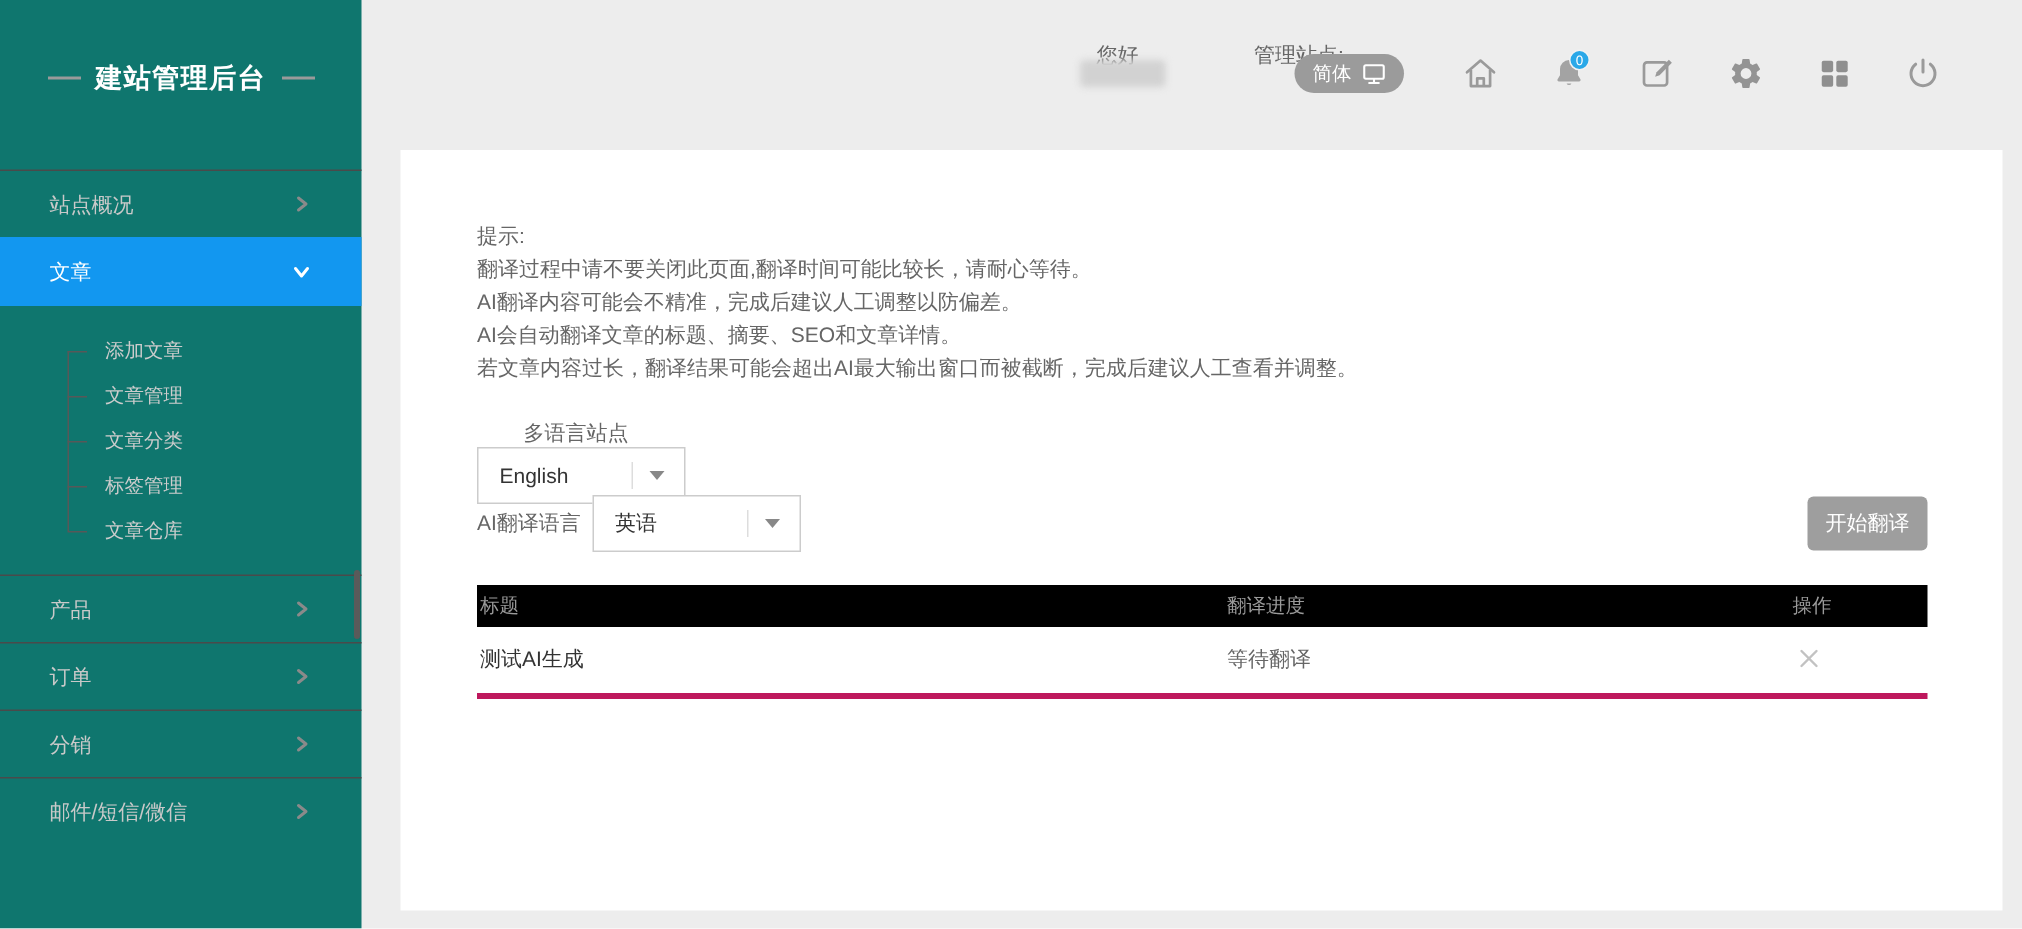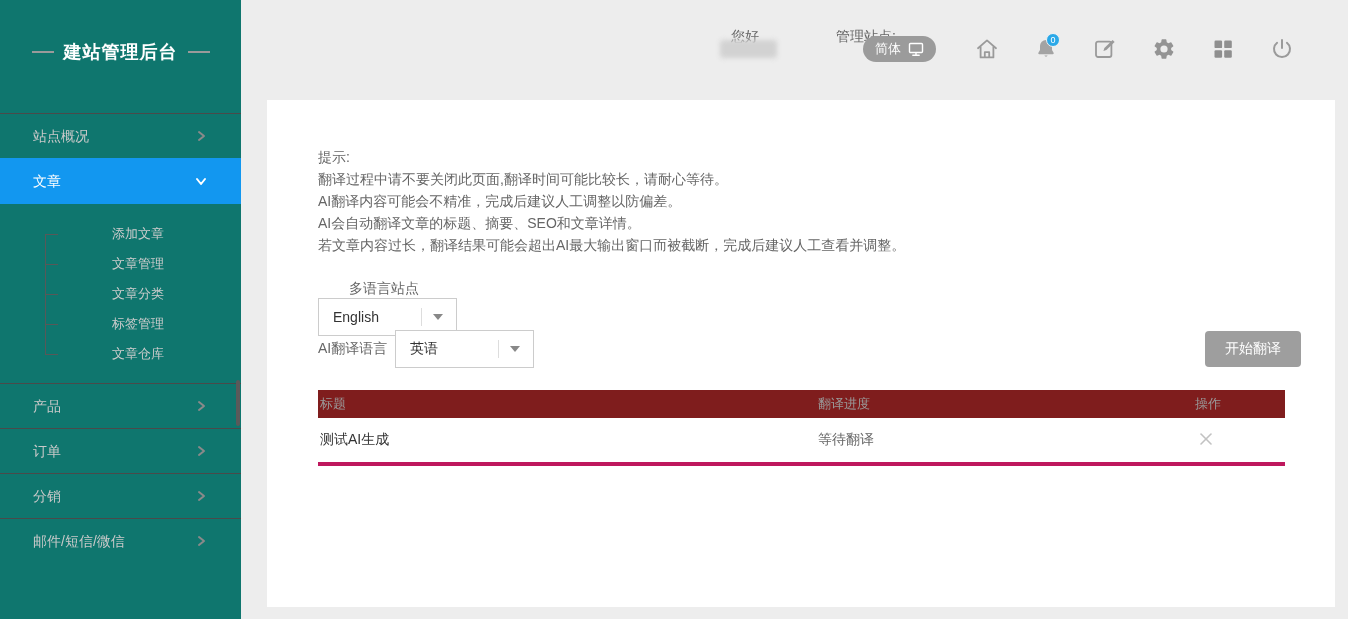--- a/index.html
+++ b/index.html
@@ -27,21 +27,21 @@
   .menu-item.active {
     height:46px; line-height:46px; border-top:none;
     background:#1297f0; color:#fff;
   }
   .menu-item .chev { position:absolute; right:34px; top:50%; margin-top:-6px; width:12px; height:12px; }
   .submenu { position:relative; height:179px; padding-top:15px; }
   .submenu::before {
     content:""; position:absolute; left:45px; top:30px; width:1px; height:120px; background:#585858;
   }
   .submenu-item {
-    position:relative; height:30px; line-height:30px; padding-left:112px;
+    position:relative; height:30px; line-height:30px; padding-left:70px;
     color:#cccccc; font-size:13px; cursor:pointer;
   }
   .submenu-item::before {
     content:""; position:absolute; left:45px; top:50%; width:13px; height:1px; background:#585858;
   }
   .sidebar-scroll-thumb {
     position:absolute; right:1px; top:380px; width:4px; height:46px;
     background:#5a5a5a; border-radius:2px;
   }
 
@@ -88,29 +88,29 @@
     display:flex; align-items:center; background:#fff; cursor:pointer;
   }
   .select-value { width:102px; padding-left:14px; font-size:14px; color:#333; }
   .select-divider { width:1px; height:18px; background:#ddd; }
   .select-caret {
     margin-left:11px; width:0; height:0;
     border-left:5px solid transparent; border-right:5px solid transparent;
     border-top:6px solid #888;
   }
   .start-btn {
-    position:absolute; left:938px; top:231px; width:96px; height:36px;
+    position:absolute; left:938px; top:231px; width:80px; height:36px;
     background:#9e9e9e; color:#fff; border:none; border-radius:4px;
     font-size:14px; cursor:pointer;
     font-family:Liberation Sans, sans-serif;
   }
 
   .table { position:absolute; left:51px; top:290px; width:967px; }
   .thead {
-    display:flex; align-items:center; height:28px; background:#7f1d1d;
+    display:flex; align-items:center; height:28px; background:#000000;
     color:#9a9a9a; font-size:13px;
   }
   .trow {
     display:flex; align-items:center; height:48px;
     border-bottom:4px solid #be185d; font-size:14px;
   }
   .col-title { width:500px; padding-left:2px; }
   .col-progress { width:377px; }
   .col-action { flex:1; }
   .trow .col-title { color:#333; }

